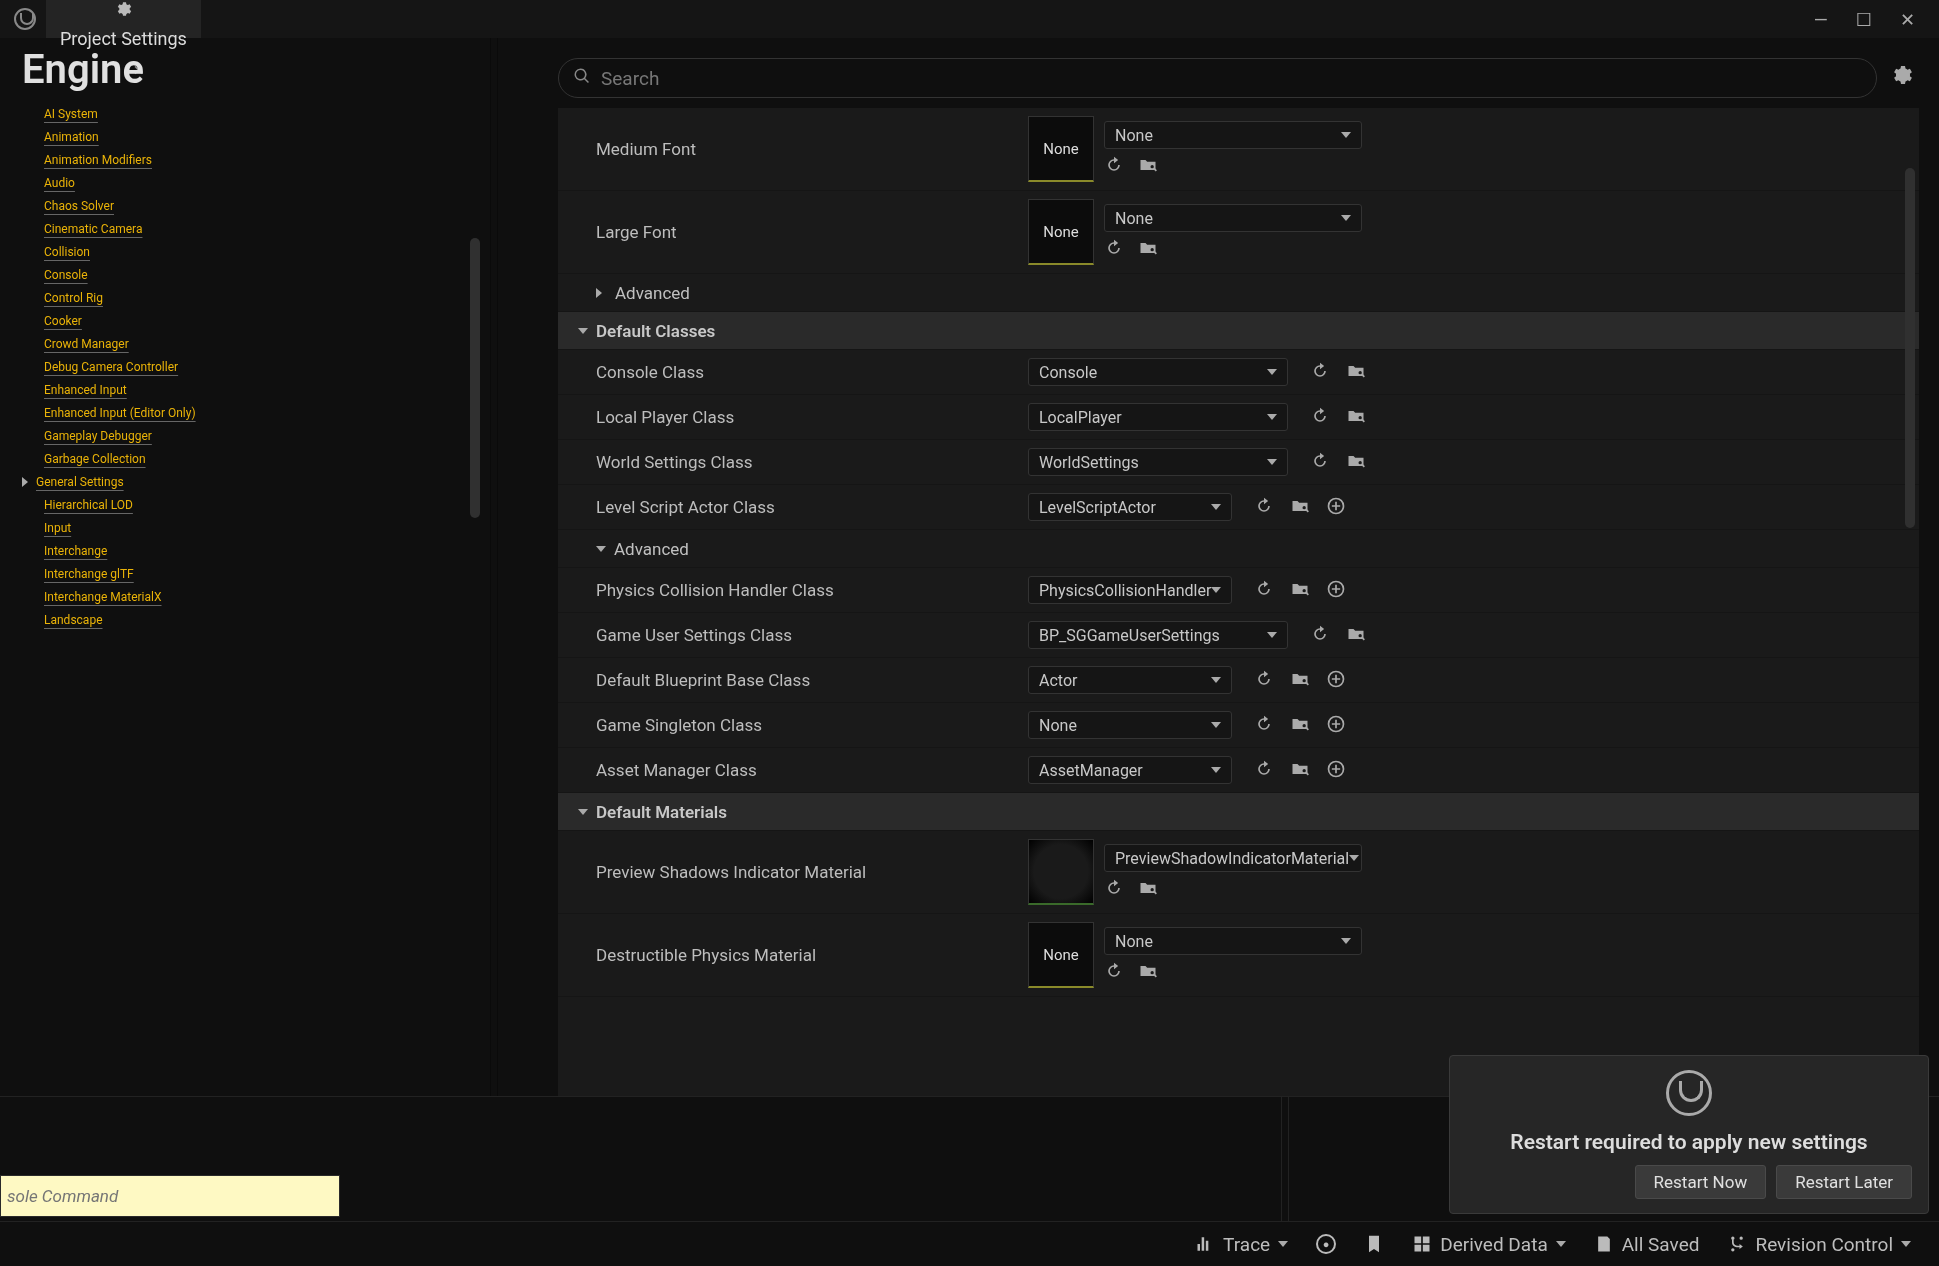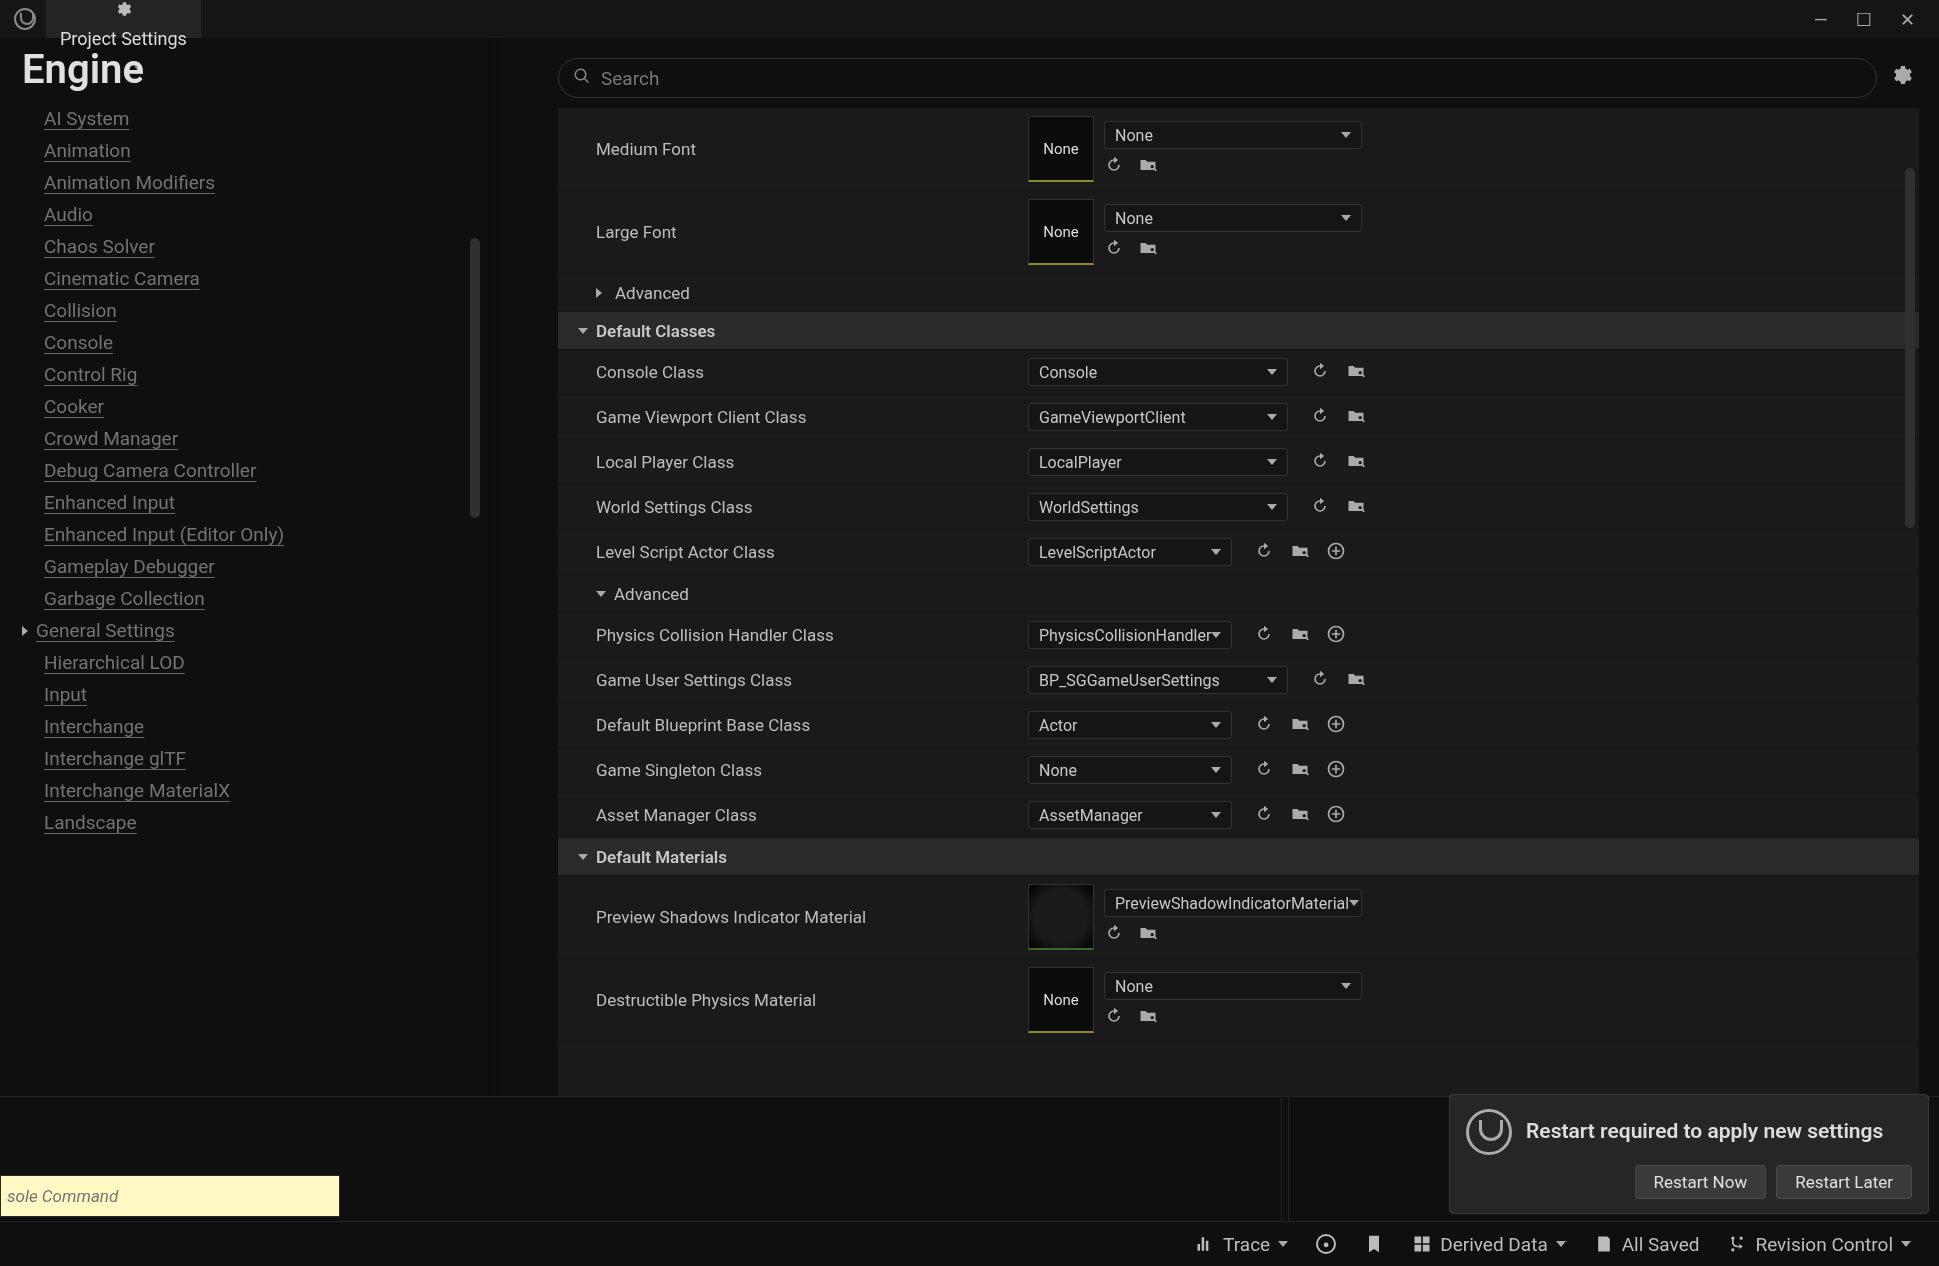--- a/index.html
+++ b/index.html
@@ -15,21 +15,21 @@
 .tab .tablabel { color: #ddd; font-size: 18px; }
 .tab .tabclose { margin-left: 30px; color: #888; font-size: 18px; cursor: pointer; }
 .winbtns { margin-left: auto; display: flex; gap: 28px; color: #aaa; padding-right: 18px; }
 .winbtns span { cursor: pointer; font-size: 18px; }
 
 
 .main { display: flex; height: calc(100% - 38px - 45px - 125px); }
 .sidebar { width: 490px; padding: 8px 0 0 22px; position: relative; overflow: hidden; }
 .sidebar h1 { font-size: 40px; color: #e0e0e0; font-weight: 600; margin-bottom: 14px; }
 .navlist { list-style: none; padding-left: 22px; }
-.navlist li { font-size: 19px; color: #737373; margin: 9px 0; cursor: pointer; display: flex; align-items: center; gap: 8px; }
+.navlist li { font-size: 12px; color: #eab308; margin: 9px 0; cursor: pointer; display: flex; align-items: center; gap: 8px; }
 .navlist li span { text-decoration: underline; text-decoration-color: #666; text-underline-offset: 4px; }
 .navlist li .expcaret { margin-left: -22px; width: 0; height: 0; border-left: 6px solid #aaa; border-top: 5px solid transparent; border-bottom: 5px solid transparent; }
 .sidescroll { position: absolute; right: 10px; top: 200px; width: 10px; height: 280px; background: #303030; border-radius: 5px; }
 .vdivider { width: 8px; background: #0f0f0f; border-right: 1px solid #0a0a0a; border-left: 1px solid #0a0a0a; }
 
 
 .content { flex: 1; display: flex; flex-direction: column; padding: 20px 20px 0 60px; overflow: hidden; }
 .searchrow { display: flex; align-items: center; gap: 12px; margin-bottom: 10px; }
 .searchbox { flex: 1; height: 40px; background: #0f0f0f; border: 1px solid #333; border-radius: 20px; display: flex; align-items: center; padding: 0 14px; gap: 10px; }
 .searchbox svg { width: 18px; height: 18px; fill: #888; }
@@ -61,21 +61,21 @@
 .dd-caret { width: 0; height: 0; border-top: 6px solid #aaa; border-left: 5px solid transparent; border-right: 5px solid transparent; }
 
 .mini-icons { display: flex; gap: 12px; margin-top: 6px; }
 .ibtn { width: 22px; height: 22px; cursor: pointer; }
 .ibtn svg { width: 20px; height: 20px; fill: #aaa; }
 
 .rowicons { display: flex; gap: 14px; margin-left: 12px; }
 
 
 .toast { position: absolute; right: 10px; bottom: 52px; width: 480px; background: #262626; border: 1px solid #3a3a3a; border-radius: 4px; padding: 14px 16px; display: flex; flex-direction: column; gap: 10px; }
-.toast-top { display: flex; gap: 14px; align-items: center; }
+.toast-top { display: flex; gap: 14px; align-items: center; flex-direction: column; }
 .toast .tlogo { width: 46px; height: 46px; border: 3px solid #aaa; border-radius: 50%; flex-shrink: 0; position: relative; }
 .toast .tlogo::after { content: ""; position: absolute; left: 10px; top: 8px; width: 18px; height: 18px; border: 3px solid #aaa; border-top: none; border-radius: 0 0 12px 12px; }
 .toast .tmsg { color: #ddd; font-size: 21px; font-weight: 600; line-height: 1.2; }
 .toast-btns { display: flex; gap: 10px; justify-content: flex-end; }
 .toast-btns button { background: #3a3a3a; border: 1px solid #4a4a4a; color: #e0e0e0; font-size: 17px; padding: 6px 18px; border-radius: 3px; cursor: pointer; }
 
 
 .bottompane { height: 125px; border-top: 1px solid #222; display: flex; }
 .bp-left { flex: 1; display: flex; align-items: flex-end; padding: 0 0 4px 0; }
 .cmdinput { width: 340px; height: 42px; background: #fef9c3; border: 1px solid #2a2a2a; color: #888; font-size: 17px; padding: 0 6px; font-style: italic; outline: none; }
@@ -275,39 +275,20 @@
                 </svg></span>
               <span class="ibtn"><svg viewBox="0 0 24 24">
                   <path d="M3 6h6l2 2h10v10H3V6z"></path>
                   <circle cx="17" cy="14" r="2" fill="#1a1a1a"></circle>
                   <path d="M19 16l3 3" stroke="#aaa" stroke-width="2" fill="none"></path>
                 </svg></span>
             </div>
     </div>
         </div>
         <div class="row">
-    <div class="label">Game Viewport Client Class</div>
-    <div class="value">
-      <div class="dropdown dd-md">
-        <span>GameViewportClient</span>
-        <span class="dd-caret"></span>
-      </div>
-      <div class="rowicons">
-              <span class="ibtn"><svg viewBox="0 0 24 24">
-                  <path d="M12 5a7 7 0 107 7h-2a5 5 0 11-5-5v3l5-4-5-4v3z"></path>
-                </svg></span>
-              <span class="ibtn"><svg viewBox="0 0 24 24">
-                  <path d="M3 6h6l2 2h10v10H3V6z"></path>
-                  <circle cx="17" cy="14" r="2" fill="#1a1a1a"></circle>
-                  <path d="M19 16l3 3" stroke="#aaa" stroke-width="2" fill="none"></path>
-                </svg></span>
-            </div>
-    </div>
-        </div>
-        <div class="row">
     <div class="label">Local Player Class</div>
     <div class="value">
       <div class="dropdown dd-md">
         <span>LocalPlayer</span>
         <span class="dd-caret"></span>
       </div>
       <div class="rowicons">
               <span class="ibtn"><svg viewBox="0 0 24 24">
                   <path d="M12 5a7 7 0 107 7h-2a5 5 0 11-5-5v3l5-4-5-4v3z"></path>
                 </svg></span>

